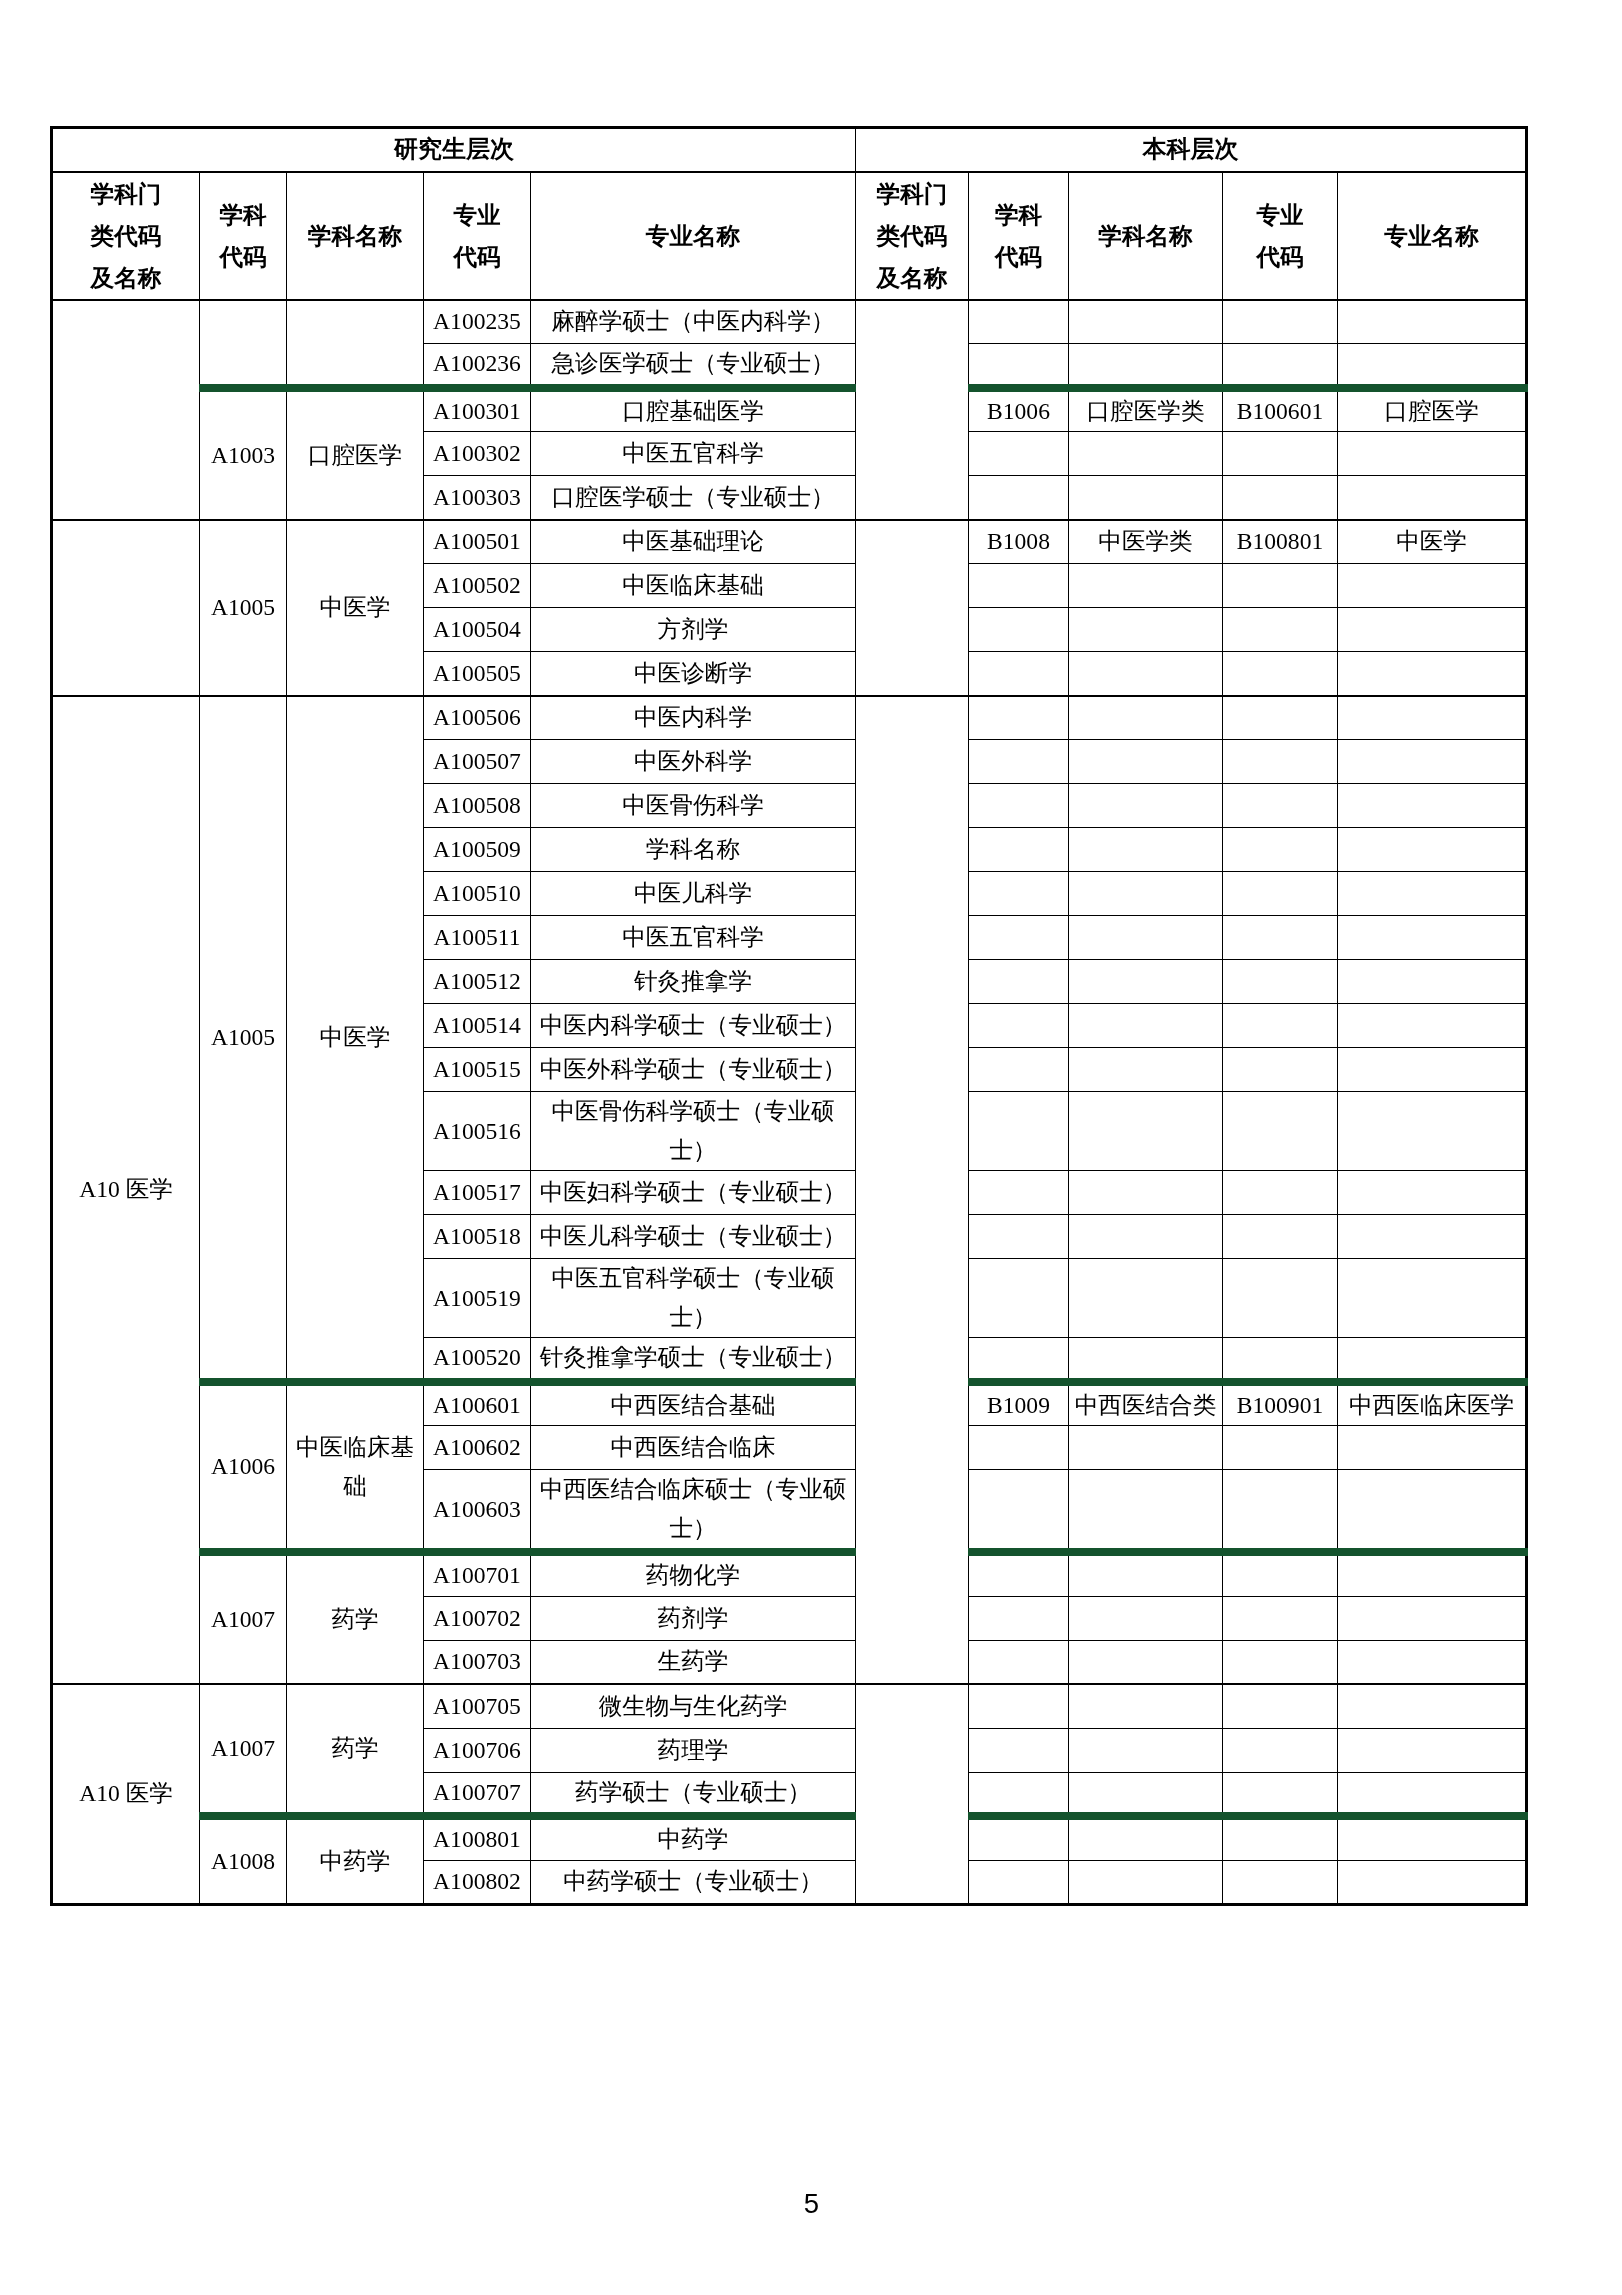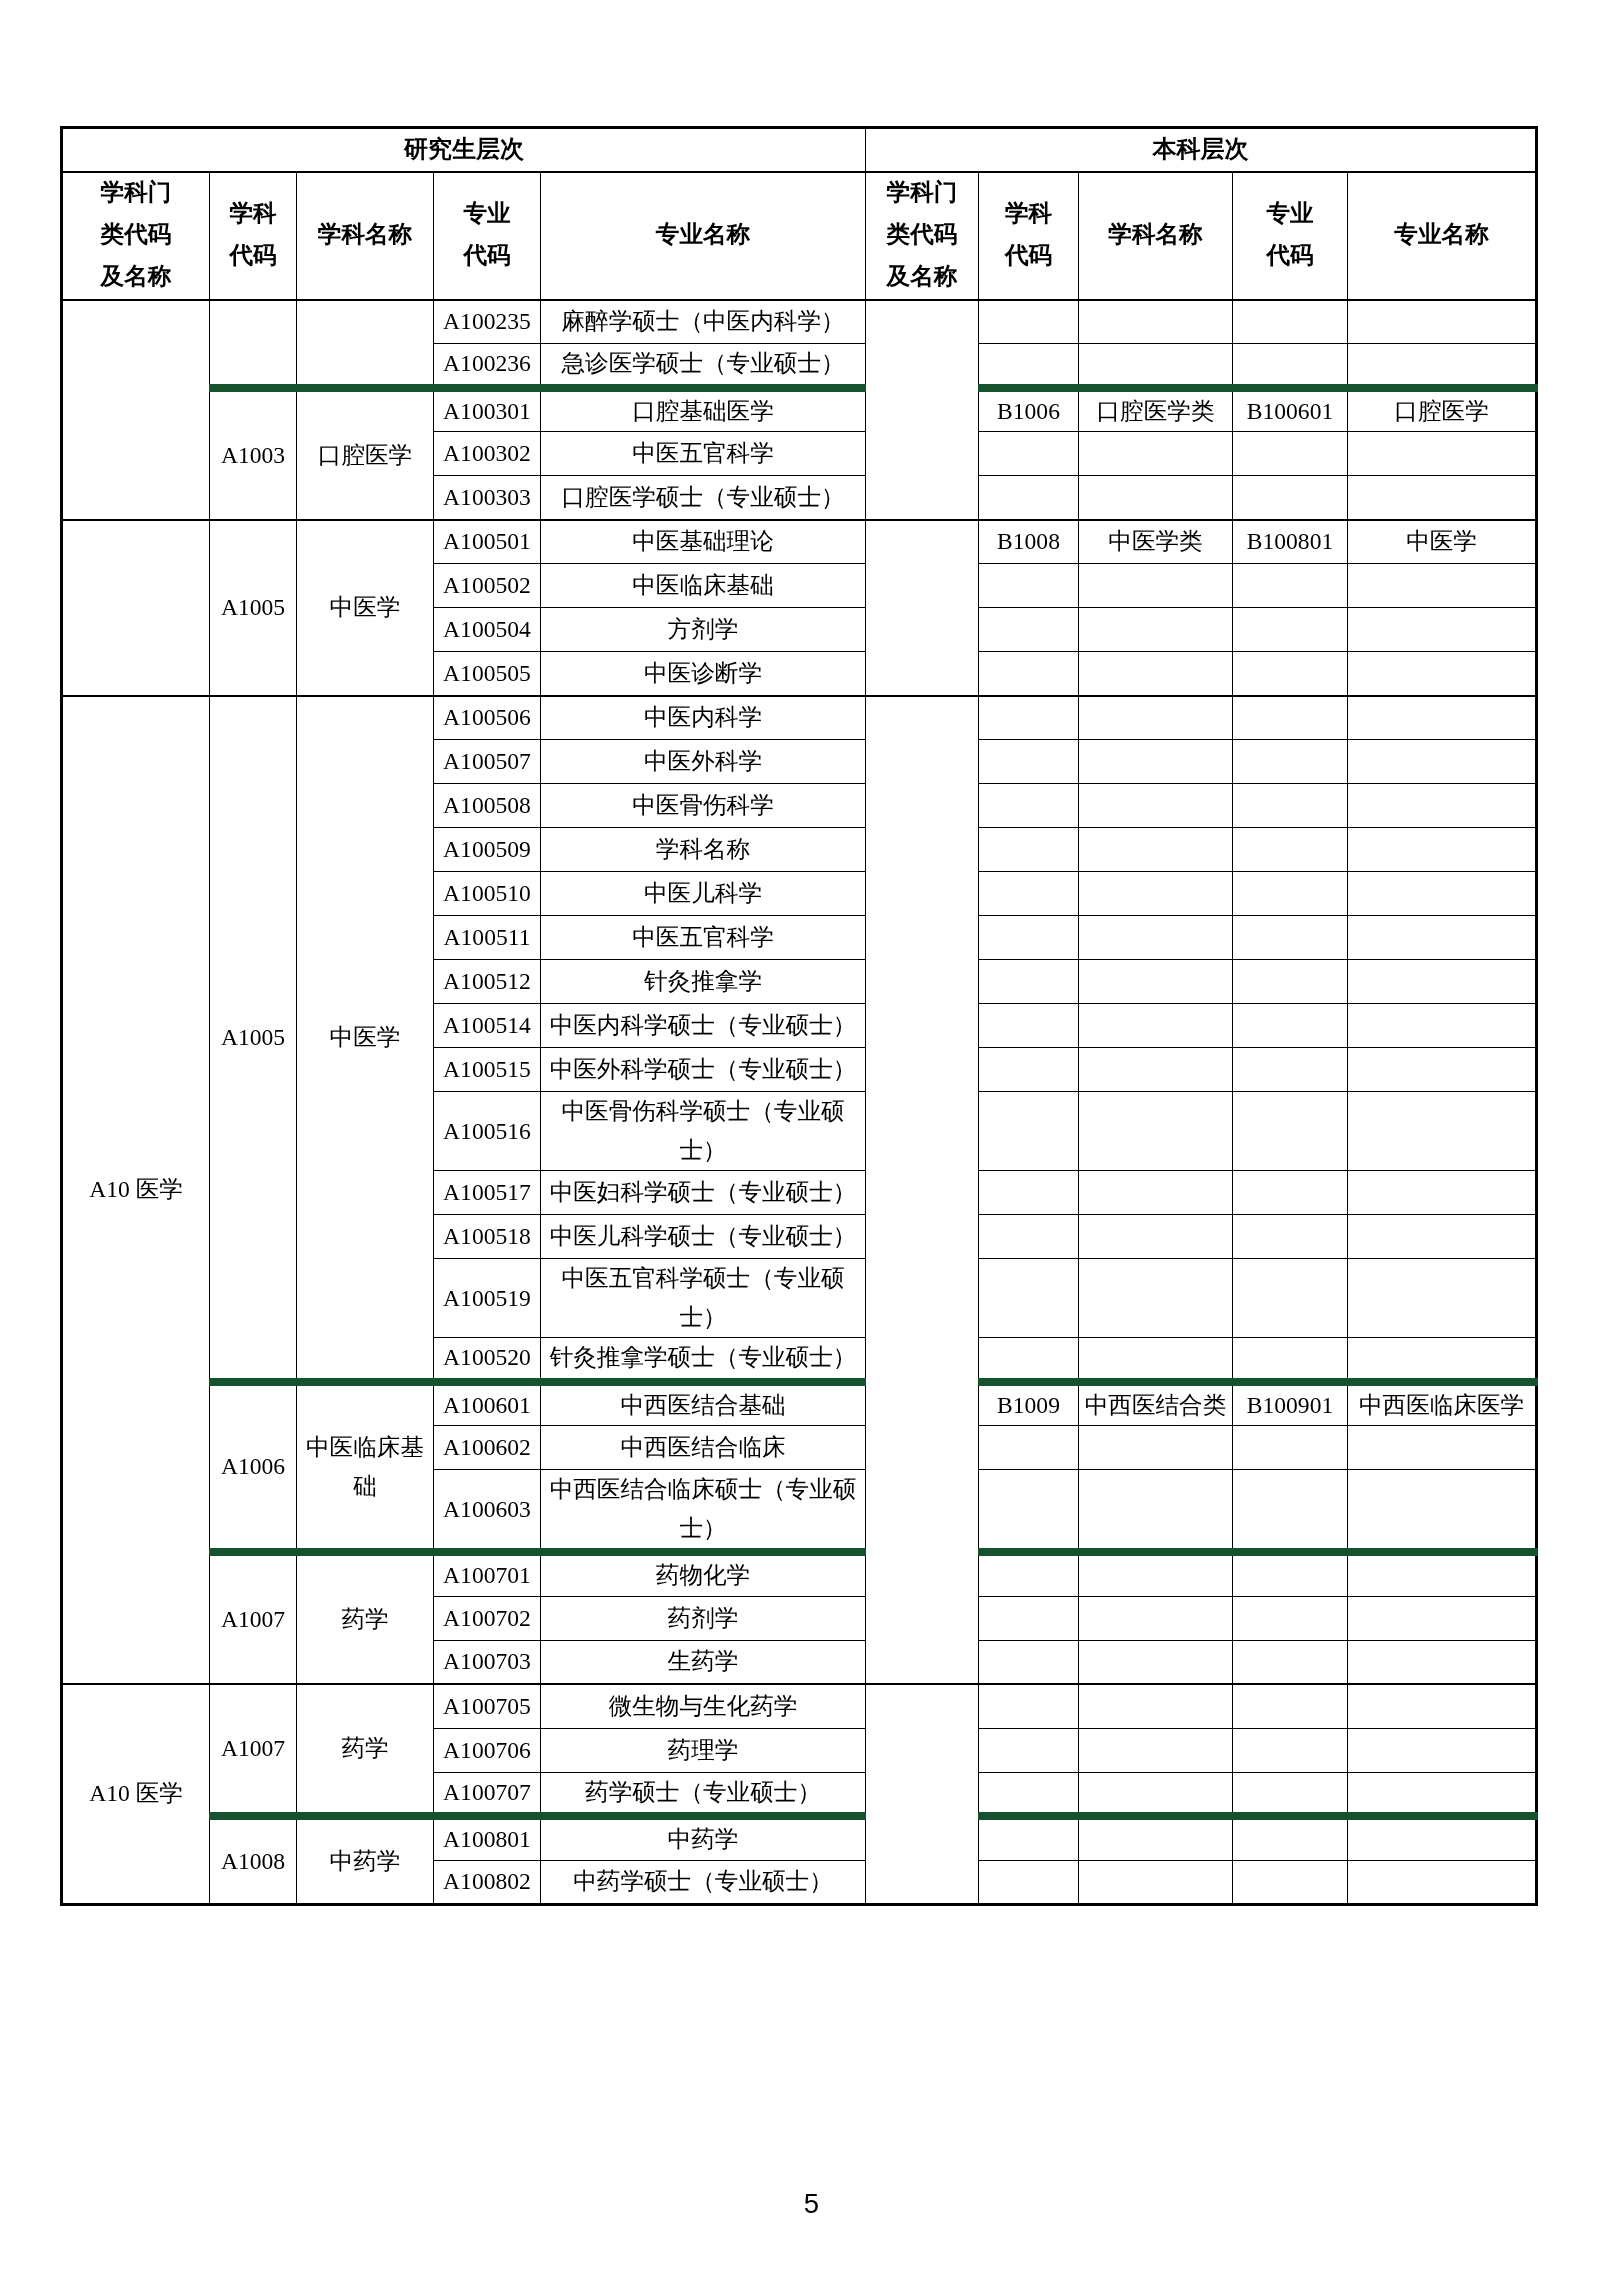--- a/index.html
+++ b/index.html
@@ -2,36 +2,36 @@
 <html style="font-size:10.5px"><head>
 <meta charset="utf-8">
 <style>
   html,body{margin:0;padding:0;}
   body{
     width:1623px;height:2295px;background:#ffffff;position:relative;
     font-family:"Liberation Serif","DejaVu Serif",serif;color:#000;
   }
   .page{position:absolute;inset:0;background:#fff;}
   table.codes{
-    position:absolute;left:60px;top:126px;
+    position:absolute;left:50px;top:126px;
     border-collapse:collapse;table-layout:fixed;
     border:3.3px solid #000;
     padding-left:8px;
   }
   table.codes td{
     border:1.3px solid #000;
     text-align:center;vertical-align:middle;
     font-size:23.6px;line-height:39px;
     padding:0 3.3px;overflow:hidden;
     word-break:break-word;
   }
   table.codes tr{height:44px;}
   tr.h1row{height:33px;}
   tr.h1row td{font-weight:bold;font-size:24px;}
-  tr.h2row{height:133px;font-family:Liberation Mono, monospace;}
+  tr.h2row{height:133px;}
   tr.h2row td{border-top:2.6px solid #000;font-weight:bold;font-size:23.6px;white-space:pre-line;line-height:42px;}
   tr.band td{border-top:2.6px solid #000;margin-top:20px;}
   tr.grp td{border-top:8px solid #14532d;}
   tr.tall{height:89px;}
   td.sd{border-left:2px solid #000;}
   td.b{font-weight:normal;}
   .pageno{
     position:absolute;top:2188px;left:0;width:100%;
     text-align:center;
     font-family:"Liberation Sans","DejaVu Sans",sans-serif;

